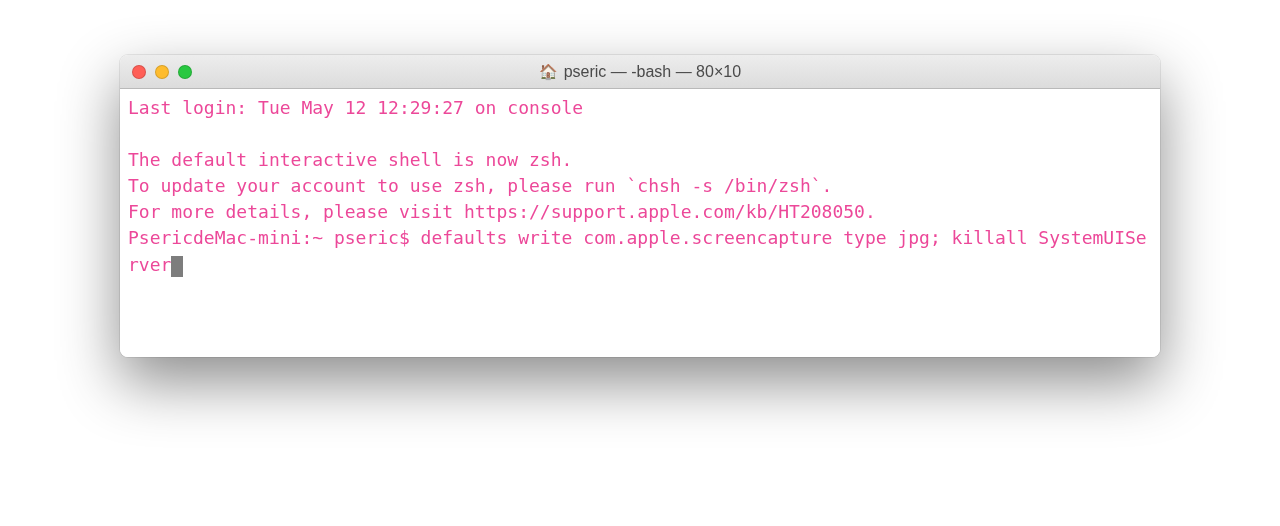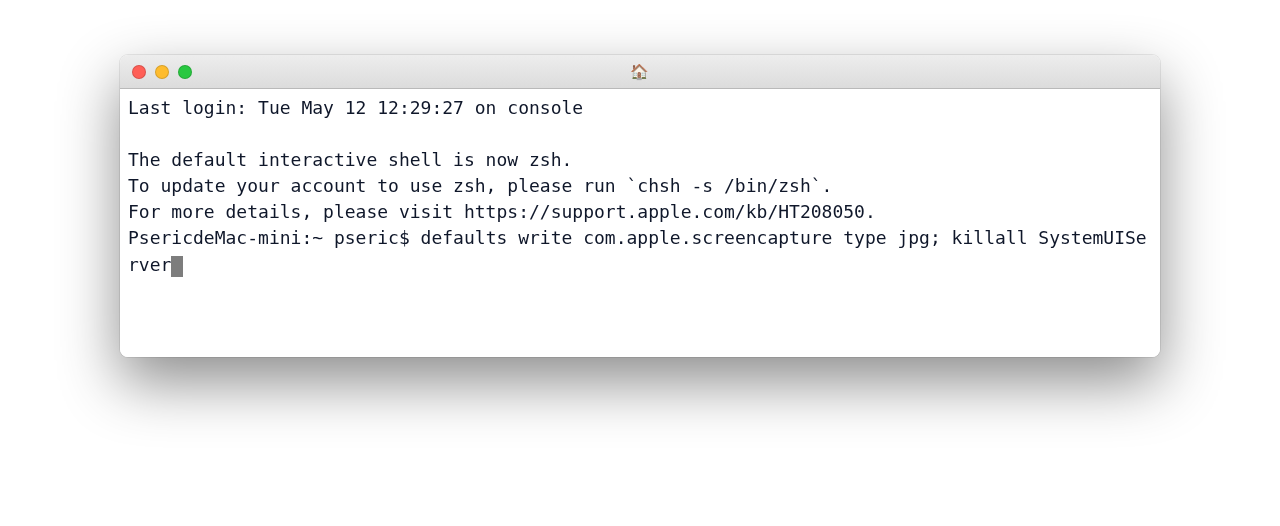--- a/index.html
+++ b/index.html
@@ -57,21 +57,21 @@
     .home-icon { font-size: 15px; line-height: 1; filter: saturate(0.6);}
     .terminal-body {
       background: #ffffff;
       padding: 6px 8px 44px 8px;
       min-height: 268px;
     }
     .terminal-body pre {
       font-family: "Menlo", "Consolas", "DejaVu Sans Mono", monospace;
       font-size: 18px;
       line-height: 1.45;
-      color: #0f172a;
+      color: #ec4899;
       white-space: pre-wrap;
       word-break: break-all;
     }
     .cursor-block {
       display: inline-block;
       width: 0.62em;
       height: 1.15em;
       background: #7d7d7d;
       vertical-align: text-bottom;
       transform: translateY(2px);
@@ -83,20 +83,21 @@
 <div class="window">
 
   <div class="titlebar">
     <div class="traffic-lights">
       <div class="light red"></div>
       <div class="light yellow"></div>
       <div class="light green"></div>
     </div>
     <div class="title-wrap">
       <span class="home-icon">🏠</span>
+      <span>pseric — -bash — 80×10</span>
     </div>
   </div>
 
   <div class="terminal-body">
     <pre><span>Last login: Tue May 12 12:29:27 on console</span>
 <span></span>
 <span>The default interactive shell is now zsh.</span>
 <span>To update your account to use zsh, please run `chsh -s /bin/zsh`.</span>
 <span>For more details, please visit https://support.apple.com/kb/HT208050.</span>
 <span>PsericdeMac-mini:~ pseric$ </span><span>defaults write com.apple.screencapture type jpg; killall SystemUIServer</span><span class="cursor-block"></span></pre>

